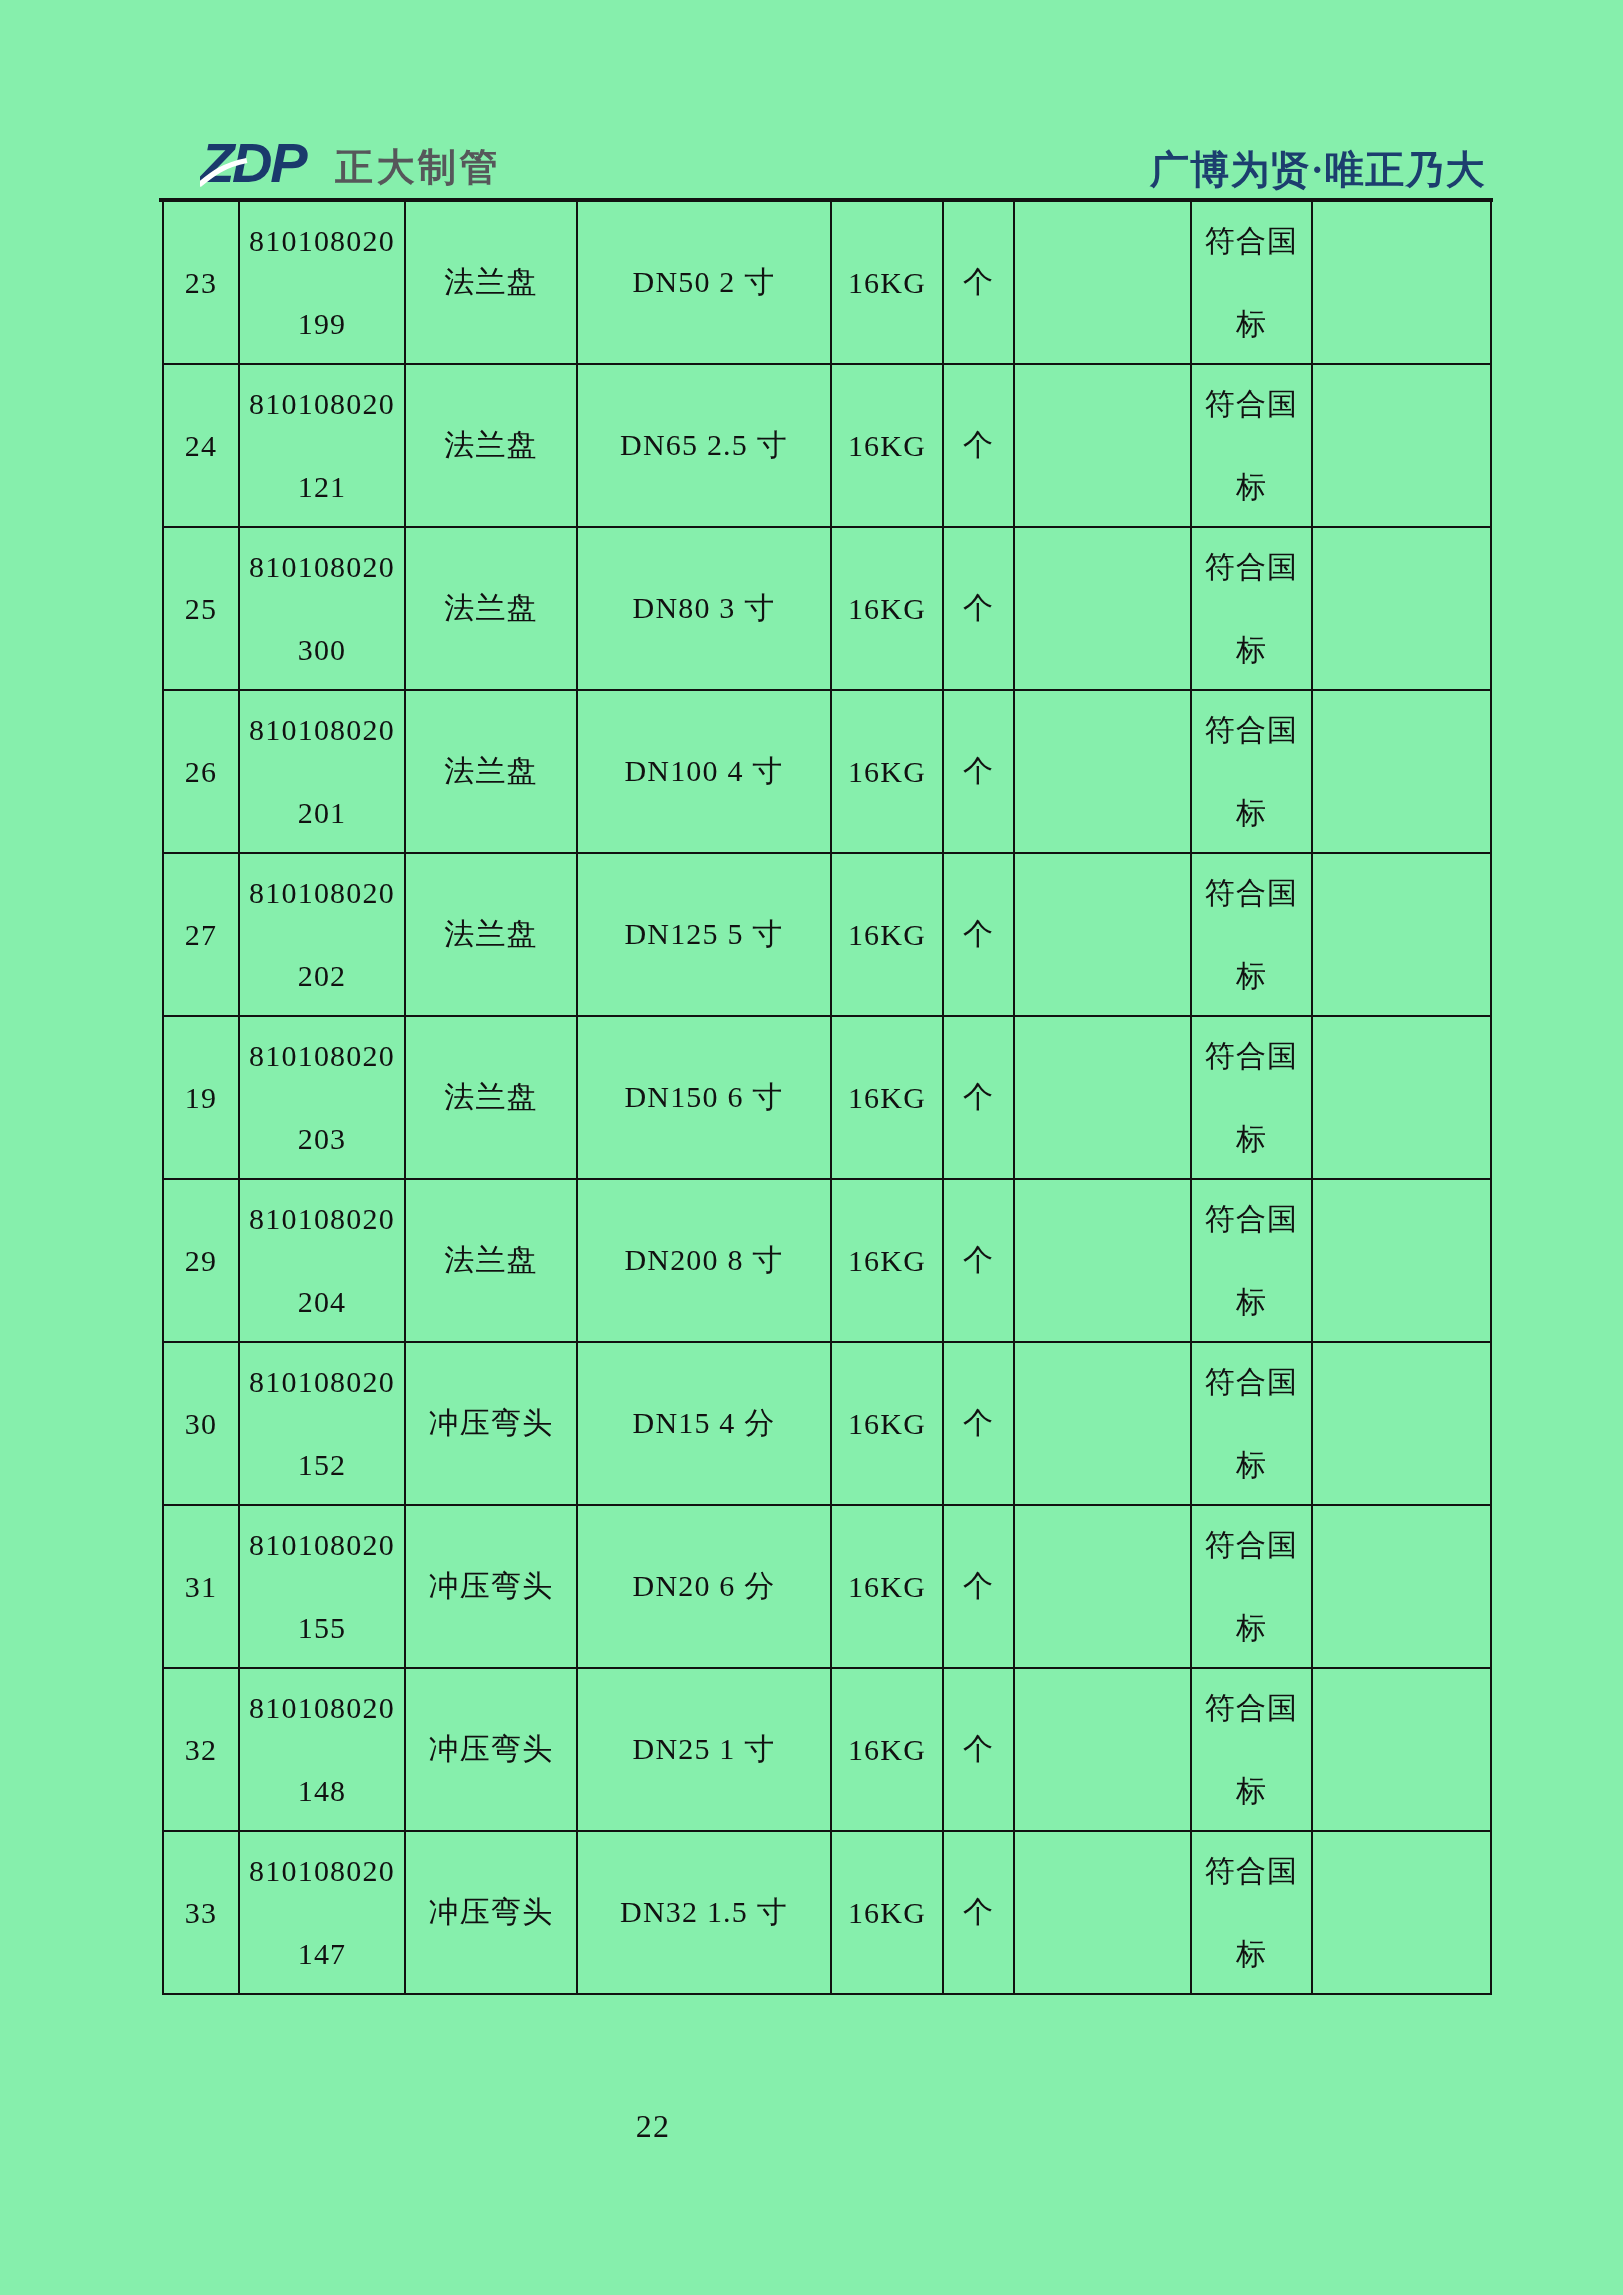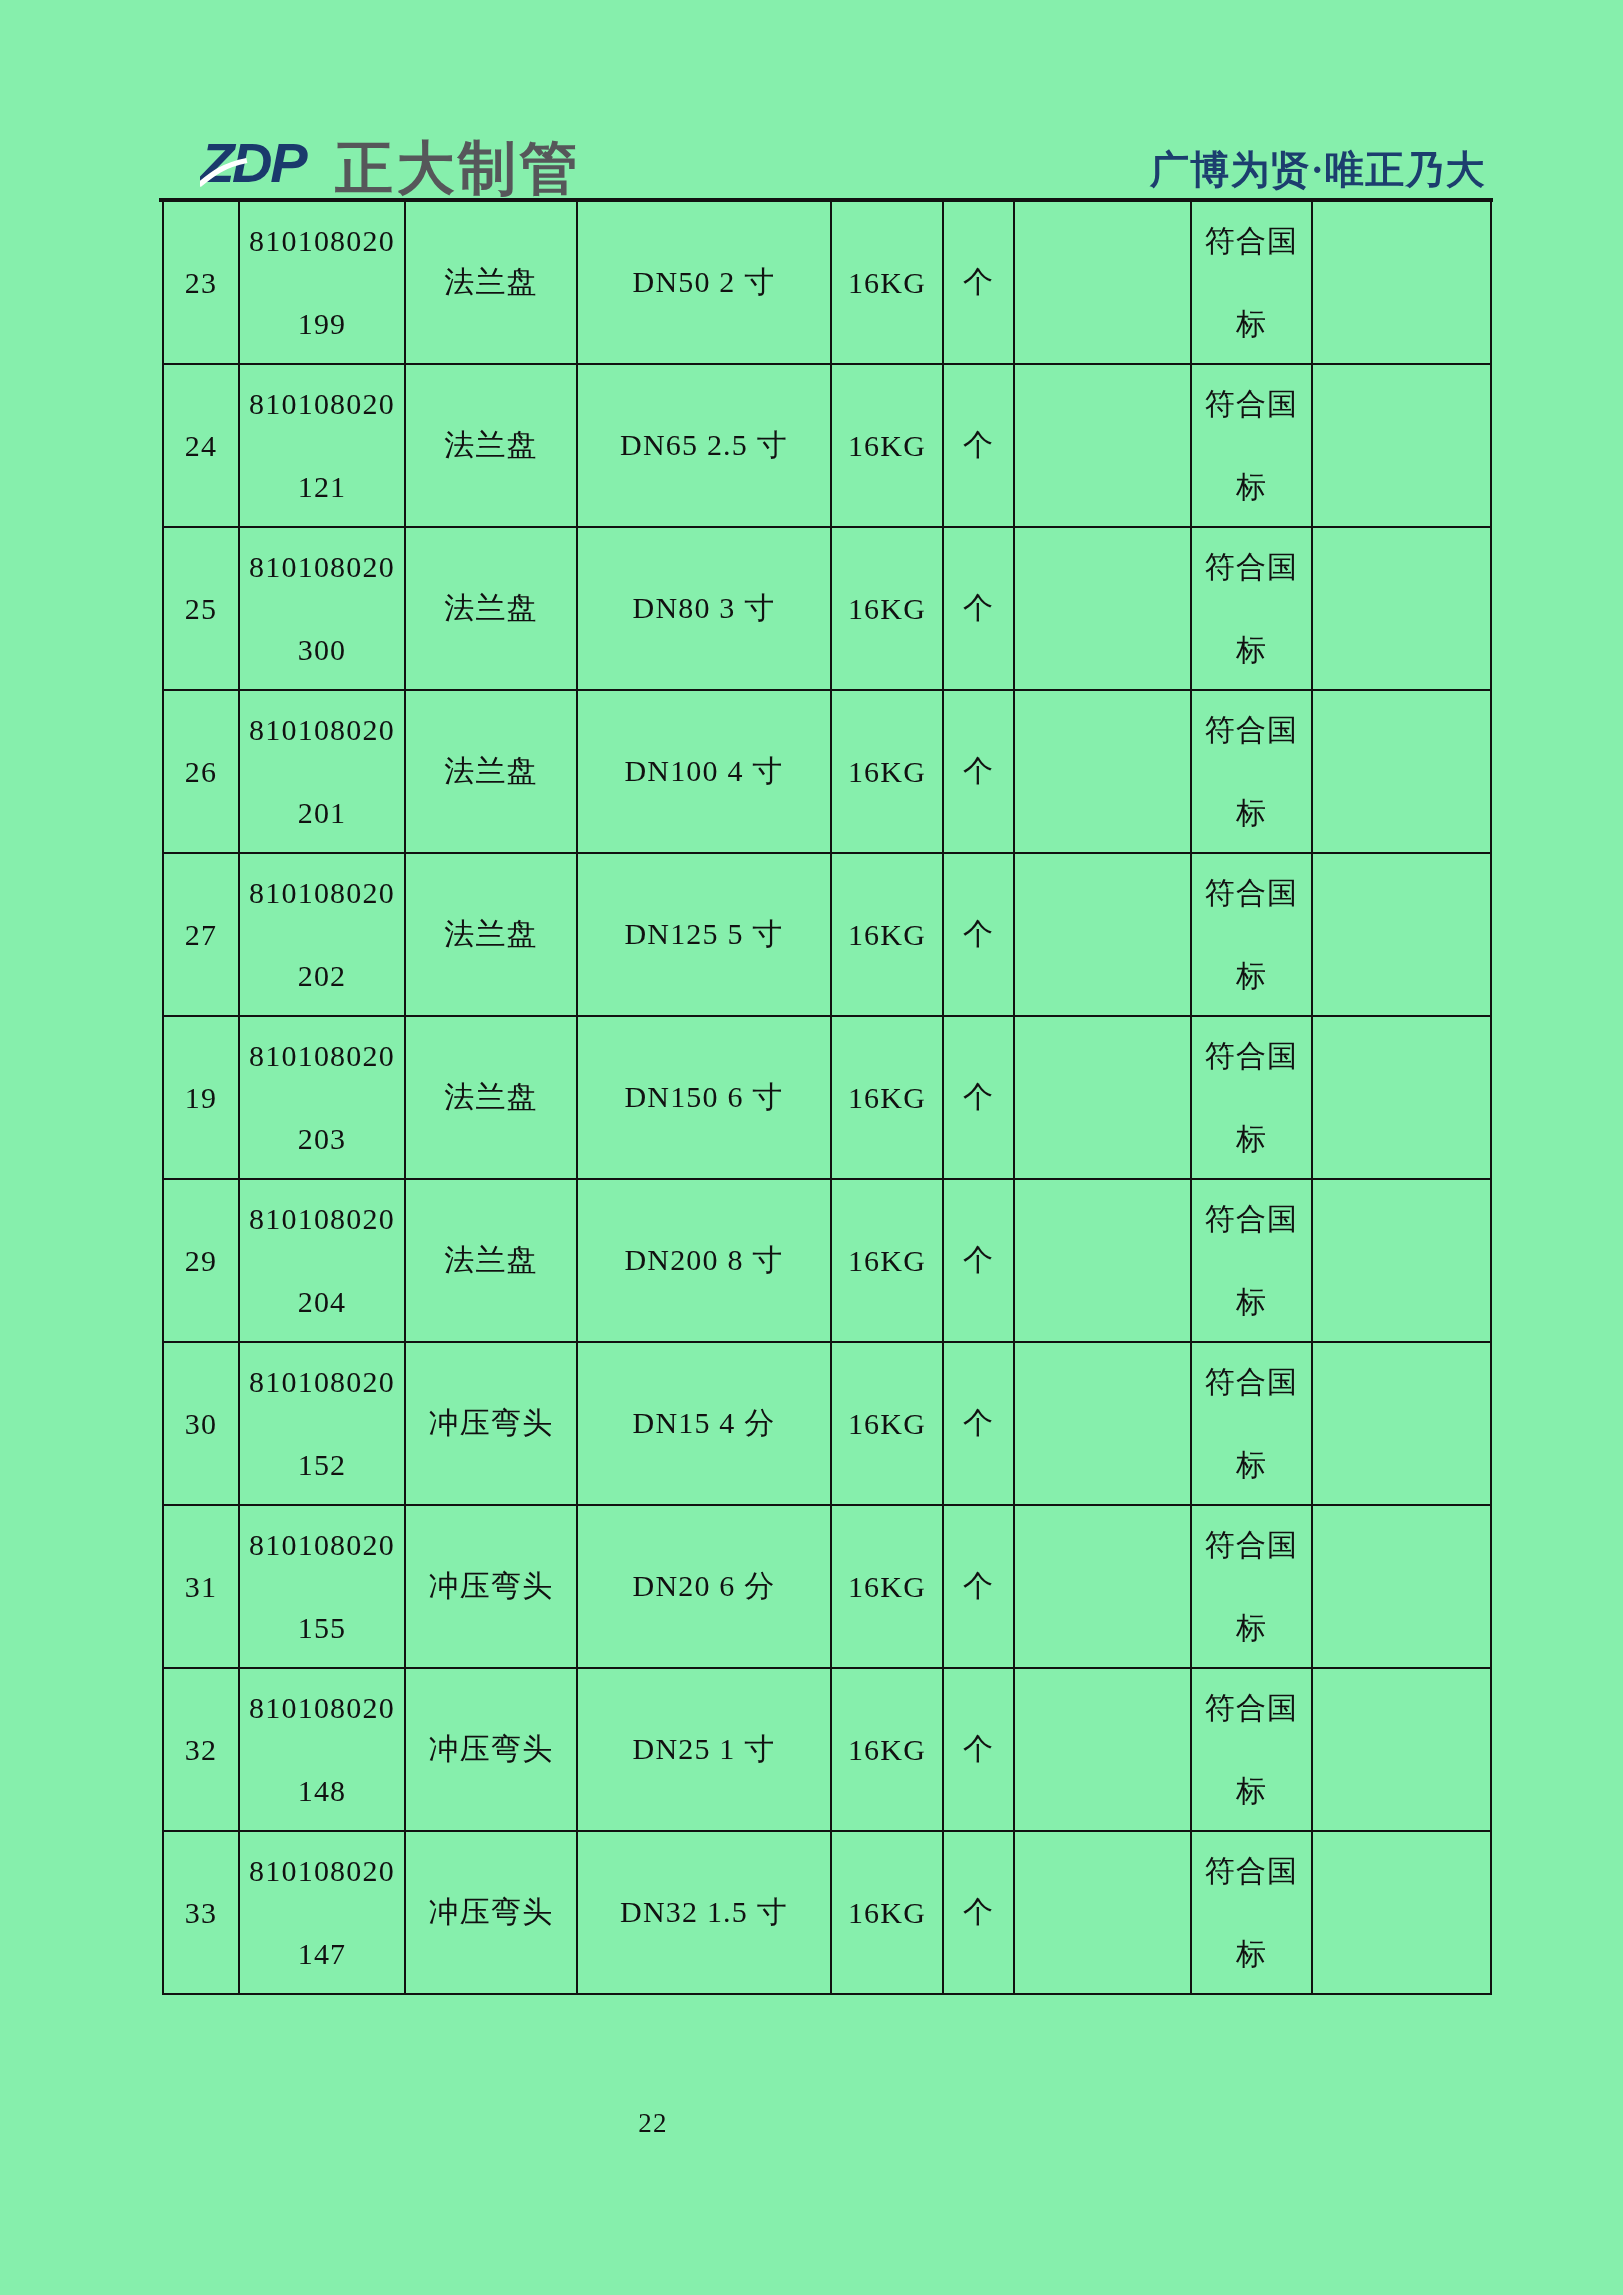--- a/index.html
+++ b/index.html
@@ -5,21 +5,21 @@
   html,body{margin:0;padding:0;background:#e8e8e8;}
   .page{
     position:relative;width:1623px;height:2295px;background:#86efac;
     font-family:"Liberation Serif","DejaVu Serif",serif;color:#111111;overflow:hidden;
   }
   
   .logo{position:absolute;left:200px;top:136px;display:flex;align-items:flex-end;}
   svg.zdp{width:120px;height:56px;display:block;}
   .logo-company{
     font-family:"Liberation Sans","DejaVu Sans",sans-serif;font-weight:900;
-    font-size:58px;line-height:49px;color:#56575a;letter-spacing:3.5px;margin-left:15px;white-space:nowrap;
+    font-size:38px;line-height:49px;color:#56575a;letter-spacing:3.5px;margin-left:15px;white-space:nowrap;
   }
   .slogan{
     position:absolute;left:1150px;top:151px;font-weight:bold;font-size:39px;line-height:37px;
     color:#1c3e6e;letter-spacing:1.2px;white-space:nowrap;
   }
   .header-rule{position:absolute;left:159px;top:198px;width:1334px;height:4.1px;background:#111111;}
   
   table.product-table{
     position:absolute;left:162px;top:202px;width:1328px;
     border-collapse:collapse;table-layout:fixed;
@@ -27,21 +27,21 @@
   table.product-table td{
     border:2.3px solid #111111;height:161px;padding:0;
     text-align:center;vertical-align:middle;font-size:30px;letter-spacing:1.2px;
   }
   table.product-table tr:first-child td{border-top:none;}
   td.name{letter-spacing:2.9px;margin-left:12px;}
   td.unit{letter-spacing:0;}
   .twoline{display:flex;flex-direction:column;justify-content:center;gap:49px;}
   .twoline .ln{line-height:34px;height:34px;}
   
-  .page-number{position:absolute;left:0;top:2108px;width:1306px;text-align:center;font-size:27px;letter-spacing:1.2px;}
+  .page-number{position:absolute;left:0;top:2108px;width:1306px;text-align:center;font-size:32px;letter-spacing:1.2px;}
 </style>
 </head>
 <body>
 
 <div class="page">
 
   <div class="logo">
     <svg class="zdp" viewBox="0 0 205 96" aria-hidden="true">
       <text x="0" y="79" font-family="Liberation Sans, DejaVu Sans, sans-serif" font-size="96" font-weight="bold" font-style="italic" letter-spacing="-4" fill="#1a3a6c">ZDP</text>
       <path d="M -2 84 C 22 64 40 50 80 42" stroke="#ffffff" stroke-width="9" fill="none"></path>

